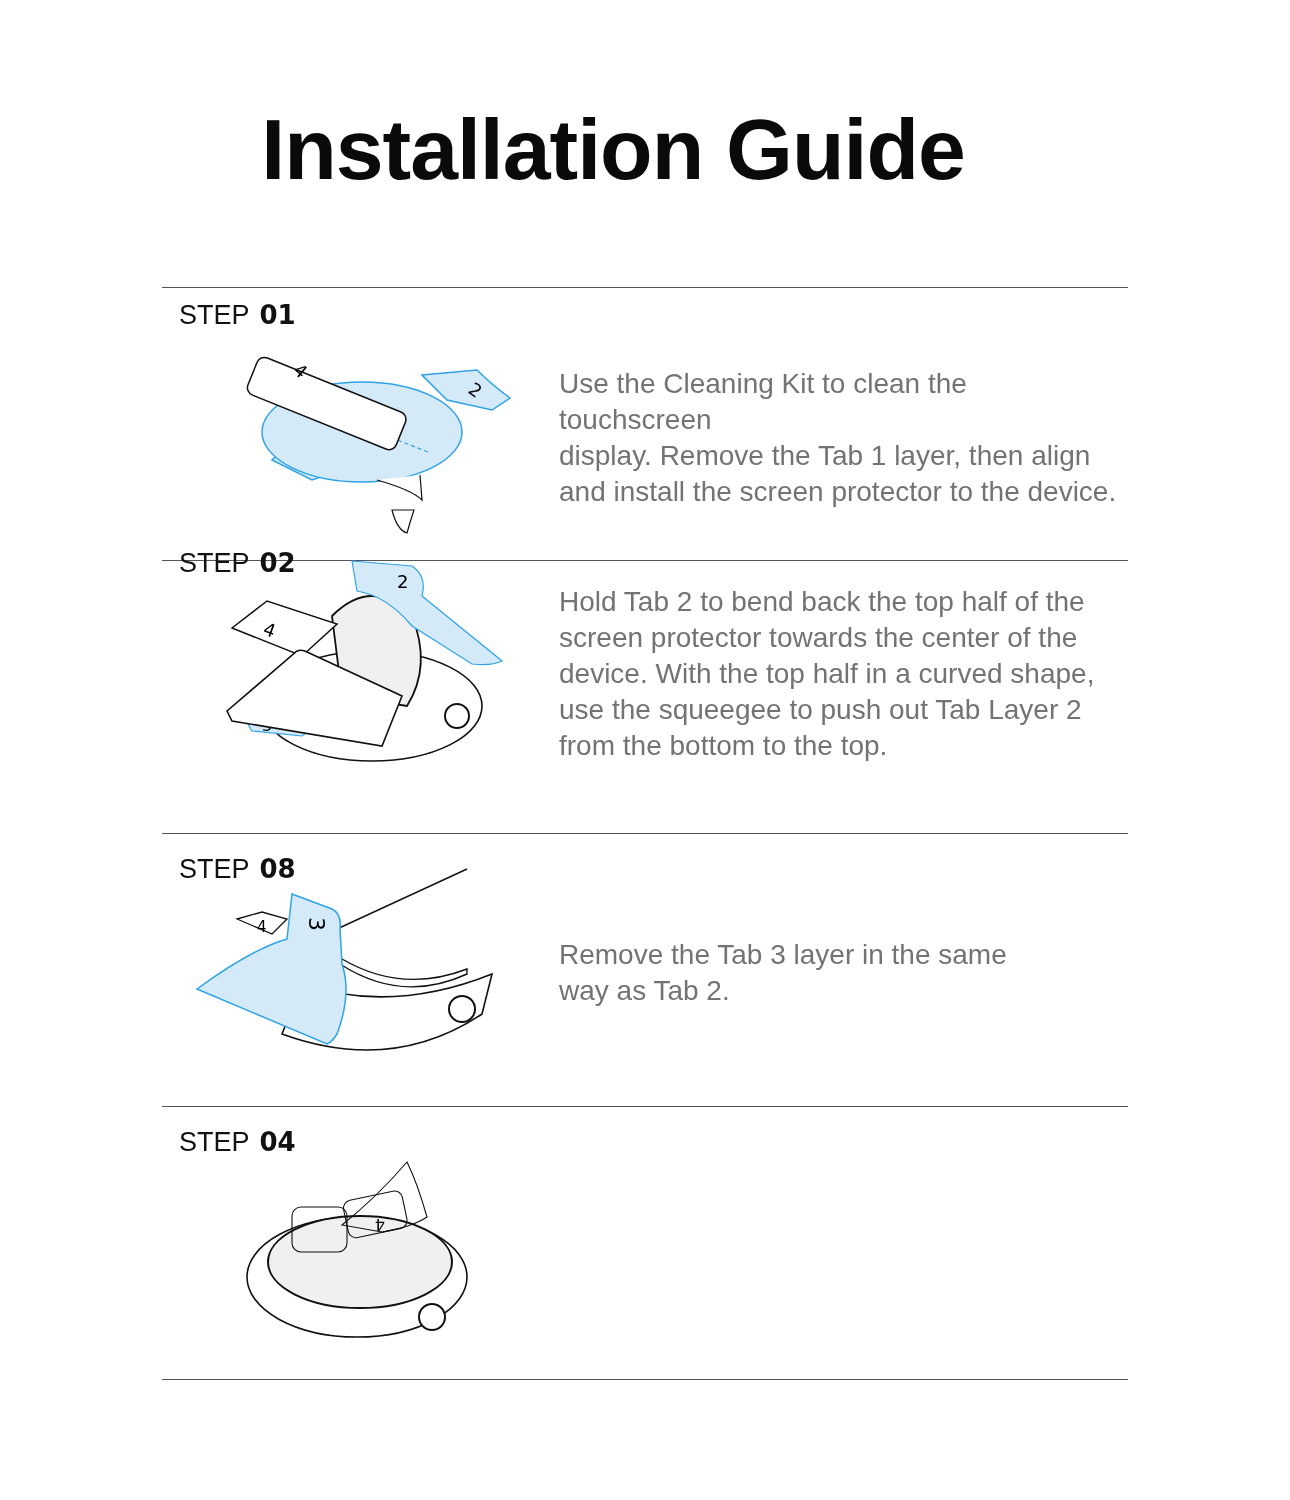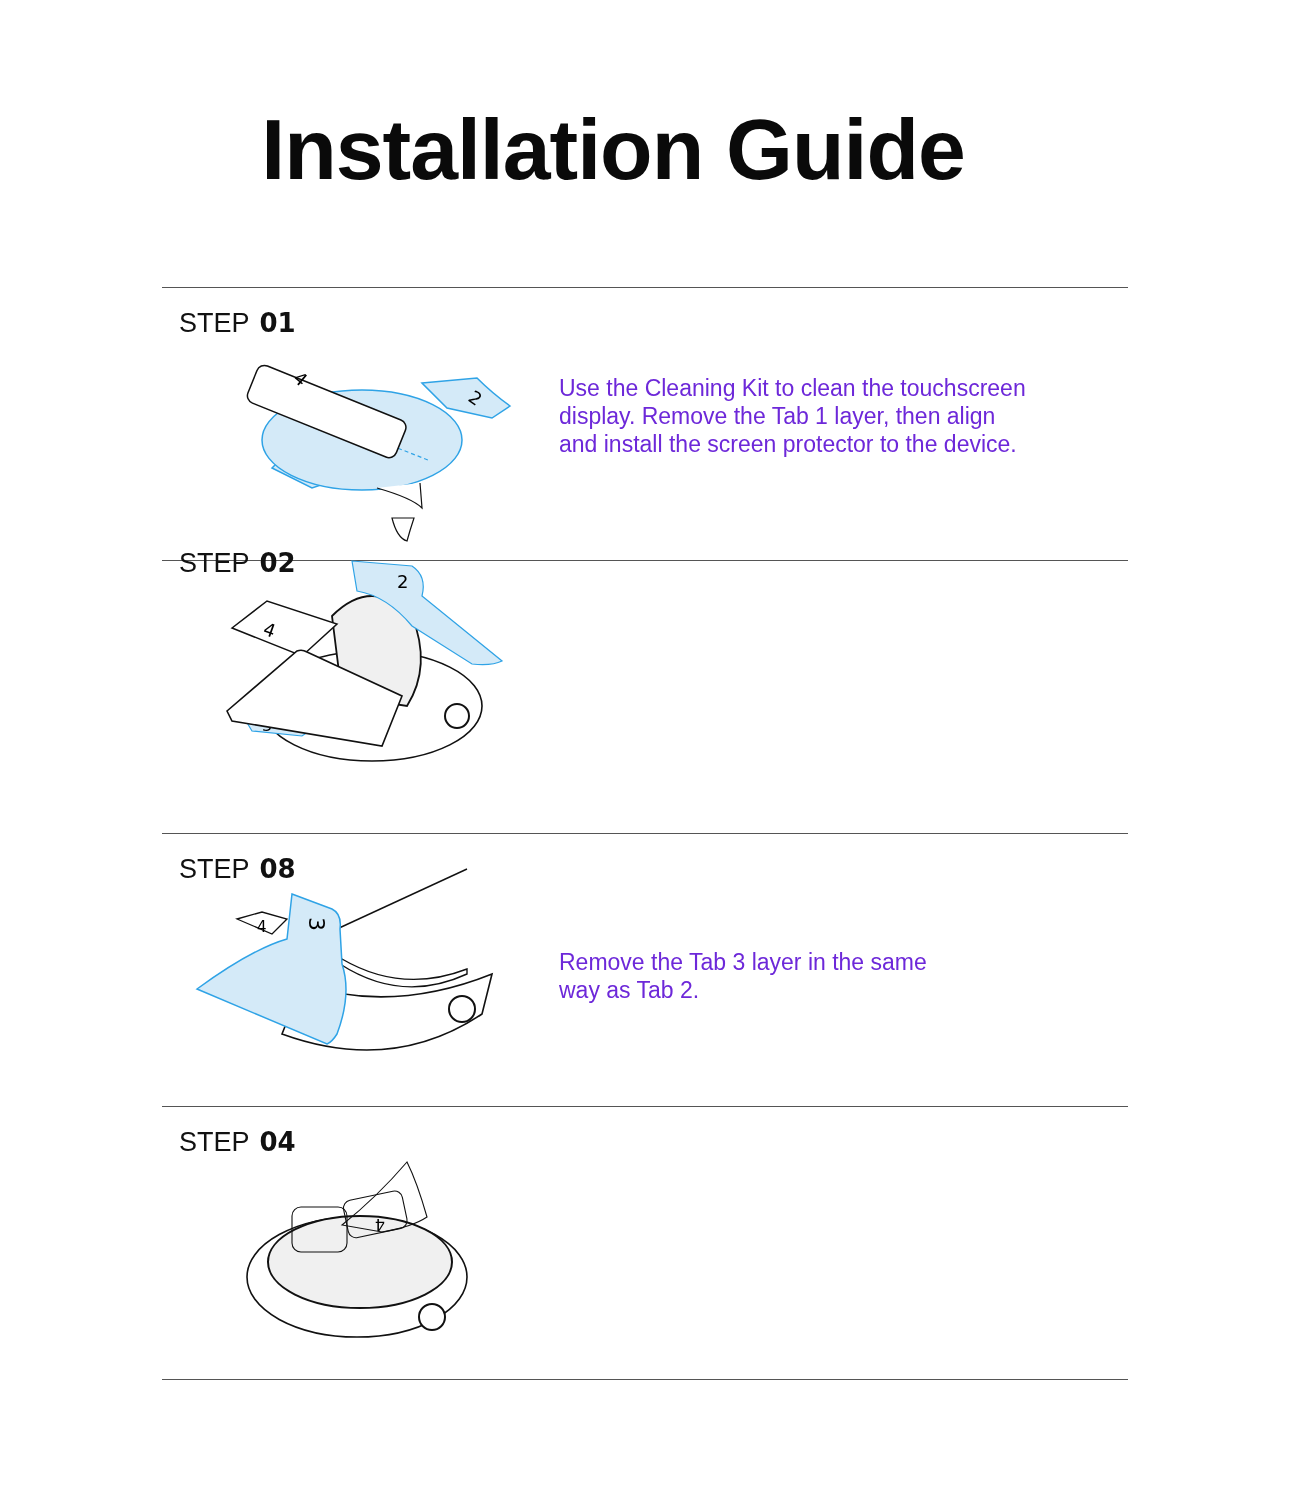--- a/index.html
+++ b/index.html
@@ -3,34 +3,34 @@
 <meta charset="utf-8">
 <style>
   html, body { margin: 0; padding: 0; background: #ffffff; }
   body { width: 1290px; height: 1500px; position: relative; overflow: hidden; font-family: "Liberation Sans", sans-serif; color: #111; }
   .title { position: absolute; top: 100px; left: 0; width: 1226px; text-align: center; font-size: 86px; font-weight: bold; letter-spacing: -1px; color: #0a0a0a; }
   .rule { position: absolute; left: 162px; width: 966px; height: 1px; background: #555; }
   .step { position: absolute; left: 162px; width: 966px; }
   .step-label { position: absolute; left: 17px; top: 20px; font-size: 27px; color: #111; }
   .step-label .num { font-weight: 900; font-family: "DejaVu Sans", sans-serif; font-size: 26px; margin-left: 10px; }
   .illus { position: absolute; left: 30px; width: 330px; }
-  .desc { position: absolute; left: 397px; font-size: 23px; line-height: 28px; color: #6d28d9; white-space: pre-line; width: 560px; }
+  .desc { position: absolute; left: 397px; font-size: 28px; line-height: 36px; color: #737373; white-space: pre-line; width: 560px; }
 </style>
 </head>
 <body>
 
 <div class="title">Installation Guide</div>
 
 <div class="rule" style="top:287px"></div>
 <div class="rule" style="top:560px"></div>
 <div class="rule" style="top:833px"></div>
 <div class="rule" style="top:1106px"></div>
 <div class="rule" style="top:1379px"></div>
 
-<div class="step" style="top:288px; height:272px;">
+<div class="step" style="top:280px; height:272px;">
   <div class="step-label"><span>STEP</span><span class="num">01</span></div>
   <svg class="illus" style="top:70px; height:190px;" viewBox="0 0 330 190">
     <path d="M230 25 L285 20 Q300 35 318 48 L300 60 L255 50 Z" fill="#d4eaf8" stroke="#2fa3e6" stroke-width="1.5"></path>
     <text x="275" y="42" font-size="18" font-family="DejaVu Sans, sans-serif" transform="rotate(35 275 42)">2</text>
     <path d="M95 95 L80 110 L120 130 L150 120 L130 100 Z" fill="#d4eaf8" stroke="#2fa3e6" stroke-width="1.5"></path>
     <text x="100" y="118" font-size="18" font-family="DejaVu Sans, sans-serif" transform="rotate(-60 100 118)">3</text>
     <ellipse cx="170" cy="82" rx="100" ry="50" fill="#d4eaf8" stroke="#2fa3e6" stroke-width="1.5"></ellipse>
     <line x1="180" y1="80" x2="236" y2="102" stroke="#2fa3e6" stroke-width="1.2" stroke-dasharray="4 3"></line>
     <rect x="68" y="5" width="160" height="40" rx="8" fill="#fff" stroke="#111" stroke-width="1.5" transform="rotate(22 68 5)"></rect>
     <text x="100" y="22" font-size="18" font-family="DejaVu Sans, sans-serif" transform="rotate(40 100 22)">4</text>
@@ -48,35 +48,40 @@
     <circle cx="265" cy="160" r="12" fill="#fff" stroke="#111" stroke-width="2"></circle>
     <path d="M140 60 Q180 20 220 60 Q240 110 215 150 L150 140 Z" fill="#f0f0f0" stroke="#111" stroke-width="1.8"></path>
     <path d="M160 5 L220 10 Q235 20 230 40 L310 105 Q300 110 280 108 L220 70 Q195 40 165 35 Z" fill="#d4eaf8" stroke="#2fa3e6" stroke-width="1.2"></path>
     <text x="205" y="32" font-size="18" font-family="DejaVu Sans, sans-serif">2</text>
     <path d="M40 72 L75 45 L145 68 L110 100 Z" fill="#fff" stroke="#111" stroke-width="1.5"></path>
     <text x="70" y="78" font-size="18" font-family="DejaVu Sans, sans-serif" transform="rotate(20 70 78)">4</text>
     <path d="M45 150 L60 175 L110 180 L140 160 Z" fill="#d4eaf8" stroke="#2fa3e6" stroke-width="1.2"></path>
     <text x="70" y="175" font-size="16" font-family="DejaVu Sans, sans-serif">3</text>
     <path d="M35 155 L105 95 Q110 93 115 96 L210 140 L190 190 L40 165 Z" fill="#fff" stroke="#111" stroke-width="1.6"></path>
   </svg>
+  <div class="desc" style="top:56px;">Hold Tab 2 to bend back the top half of the
+screen protector towards the center of the
+device. With the top half in a curved shape,
+use the squeegee to push out Tab Layer 2
+from the bottom to the top.</div>
 </div>
 
 <div class="step" style="top:834px; height:272px;">
   <div class="step-label"><span>STEP</span><span class="num">08</span></div>
   <svg class="illus" style="top:30px; height:220px;" viewBox="0 0 330 220">
     <path d="M90 170 Q200 210 290 150 L300 110 Q200 150 110 120 Z" fill="#fff" stroke="#111" stroke-width="1.6"></path>
     <circle cx="270" cy="145" r="13" fill="#fff" stroke="#111" stroke-width="2"></circle>
     <line x1="145" y1="65" x2="275" y2="5" stroke="#111" stroke-width="1.4"></line>
     <path d="M150 95 Q210 130 275 105 L275 110 Q210 140 148 100 Z" fill="#fff" stroke="#111" stroke-width="1.4"></path>
     <path d="M45 55 L70 48 L95 55 L80 70 Z" fill="#fff" stroke="#111" stroke-width="1.3"></path>
     <text x="65" y="68" font-size="15" font-family="DejaVu Sans, sans-serif">4</text>
     <path d="M100 30 L140 45 Q150 50 148 65 L150 100 Q160 130 145 170 Q140 178 135 180 L5 125 Q60 85 95 75 Z" fill="#d4eaf8" stroke="#2fa3e6" stroke-width="1.5"></path>
     <text x="118" y="68" font-size="22" font-family="DejaVu Sans, sans-serif" transform="rotate(90 125 60)">3</text>
   </svg>
-  <div class="desc" style="top:114px;">Remove the Tab 3 layer in the same
+  <div class="desc" style="top:103px;">Remove the Tab 3 layer in the same
 way as Tab 2.</div>
 </div>
 
 <div class="step" style="top:1107px; height:272px;text-align:right;">
   <div class="step-label"><span>STEP</span><span class="num">04</span></div>
   <svg class="illus" style="top:50px; height:200px;" viewBox="0 0 330 200">
     <ellipse cx="165" cy="120" rx="110" ry="60" fill="#fff" stroke="#111" stroke-width="1.6"></ellipse>
     <ellipse cx="168" cy="105" rx="92" ry="46" fill="#f0f0f0" stroke="#111" stroke-width="2"></ellipse>
     <circle cx="240" cy="160" r="13" fill="#fff" stroke="#111" stroke-width="2"></circle>
     <path d="M150 68 Q185 40 215 5 Q225 25 235 60 Q220 70 190 75 Z" fill="none" stroke="#111" stroke-width="1.1"></path>

